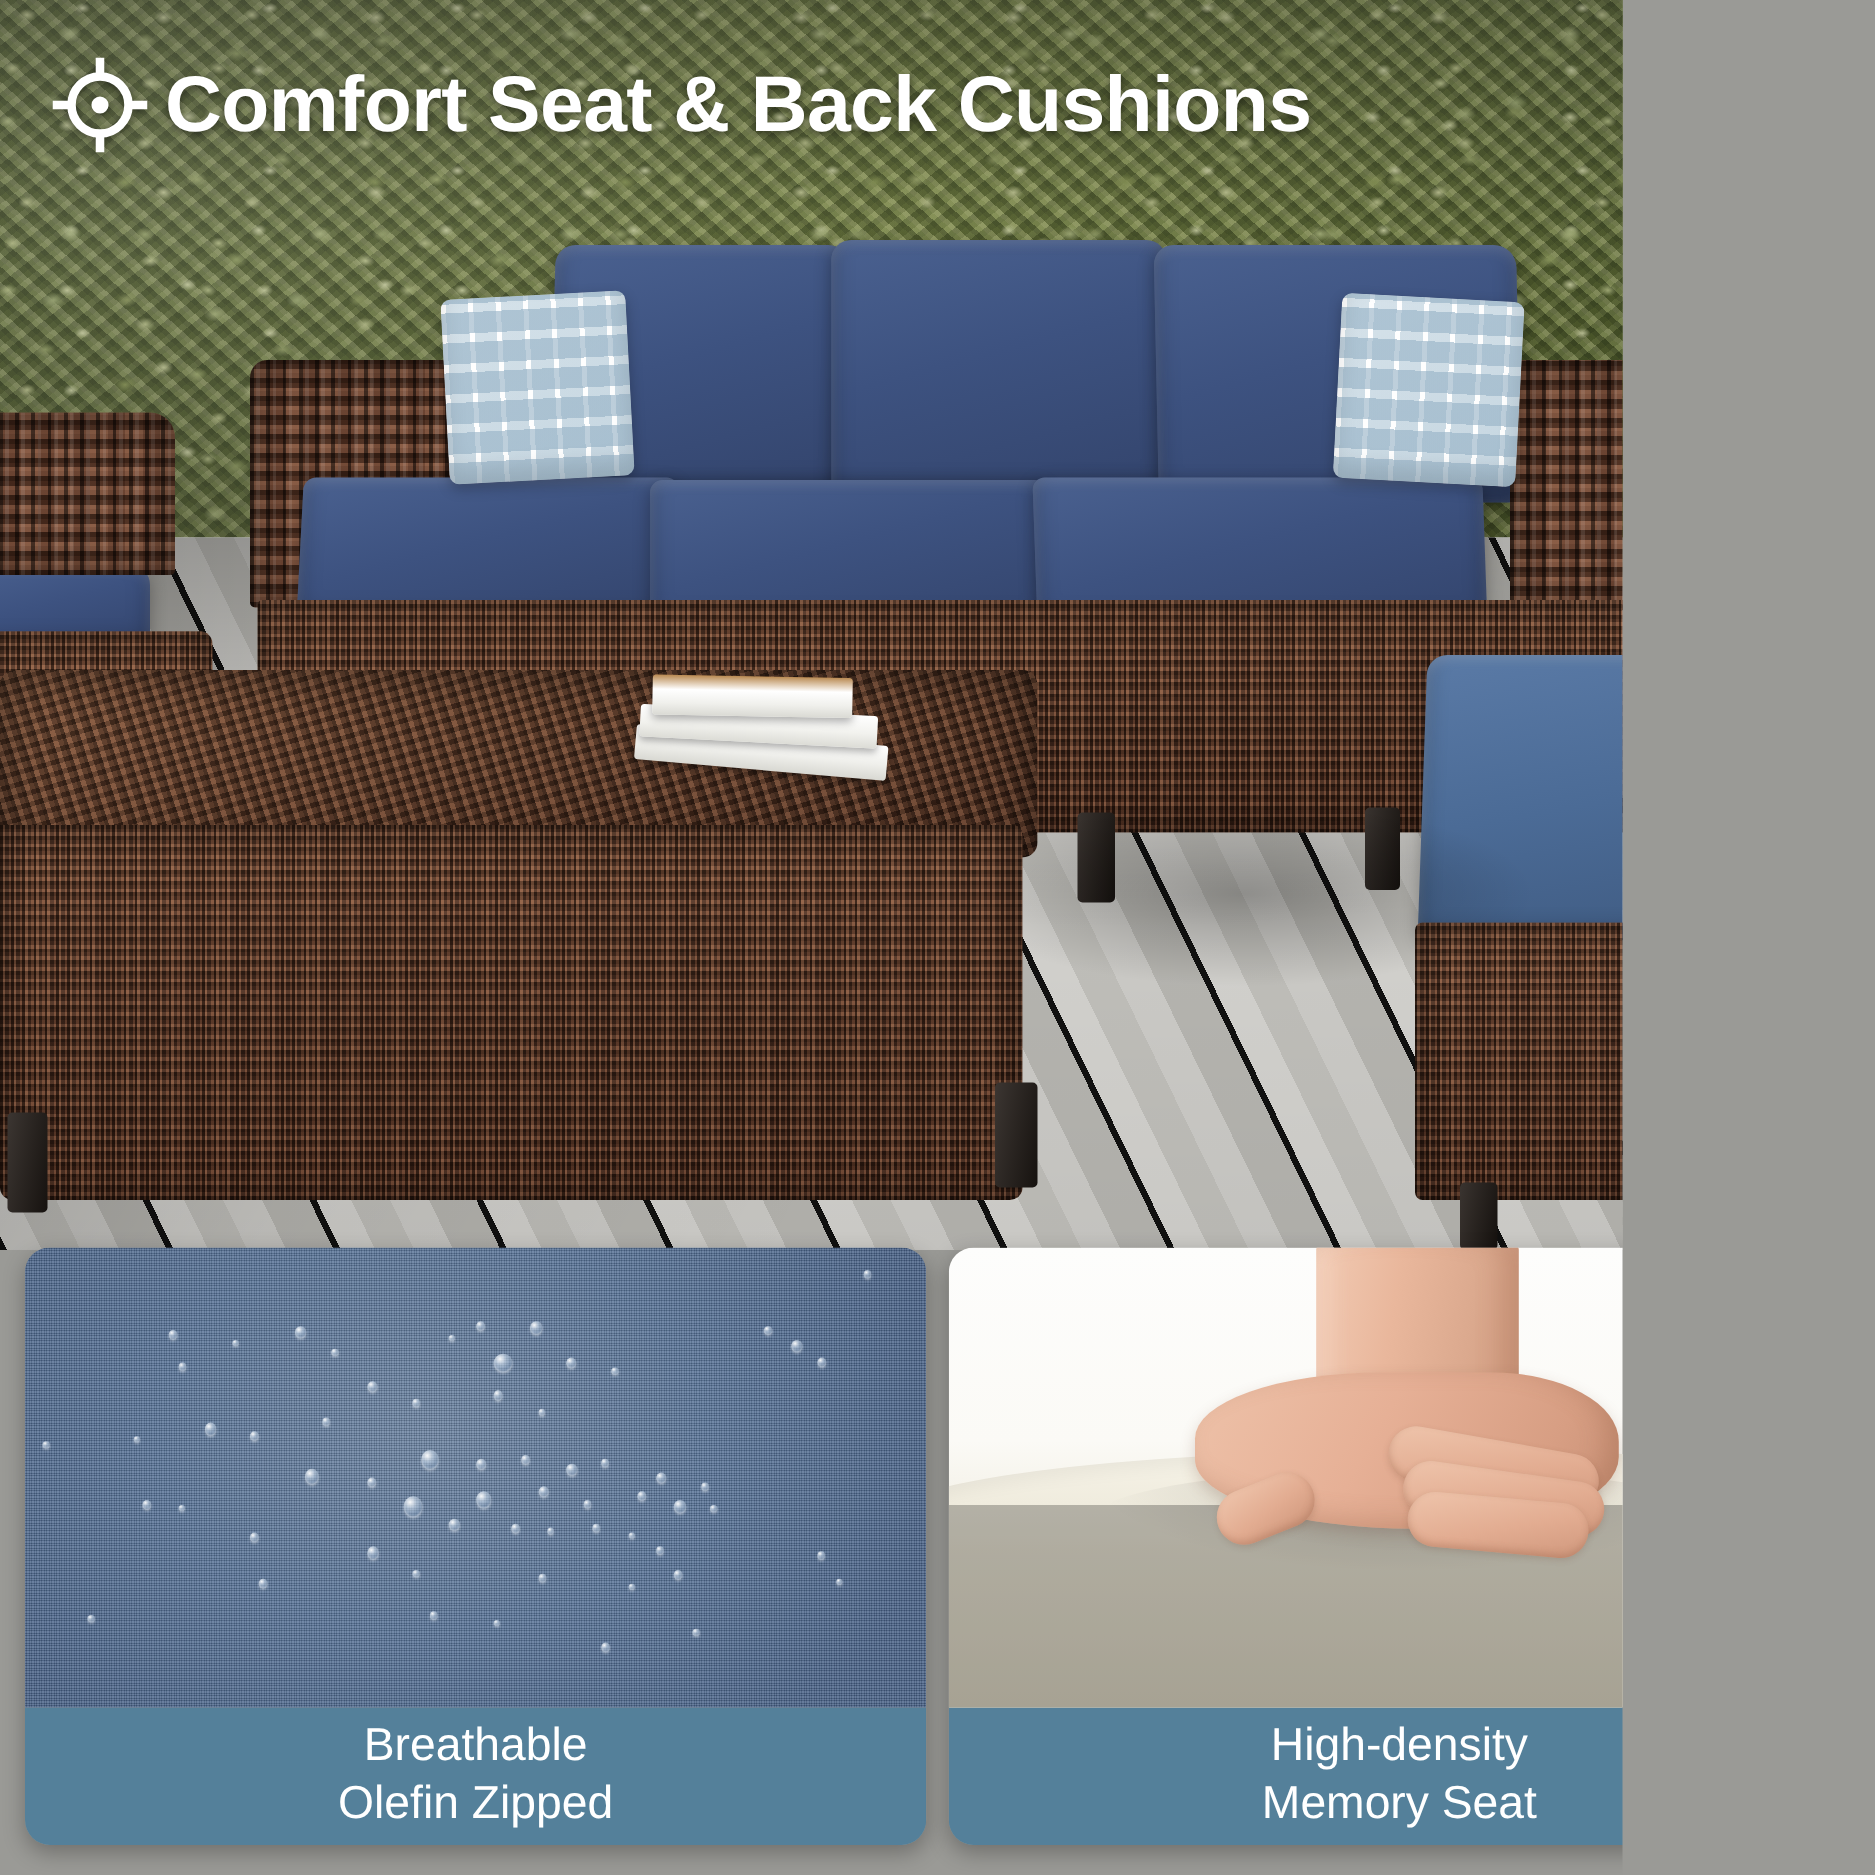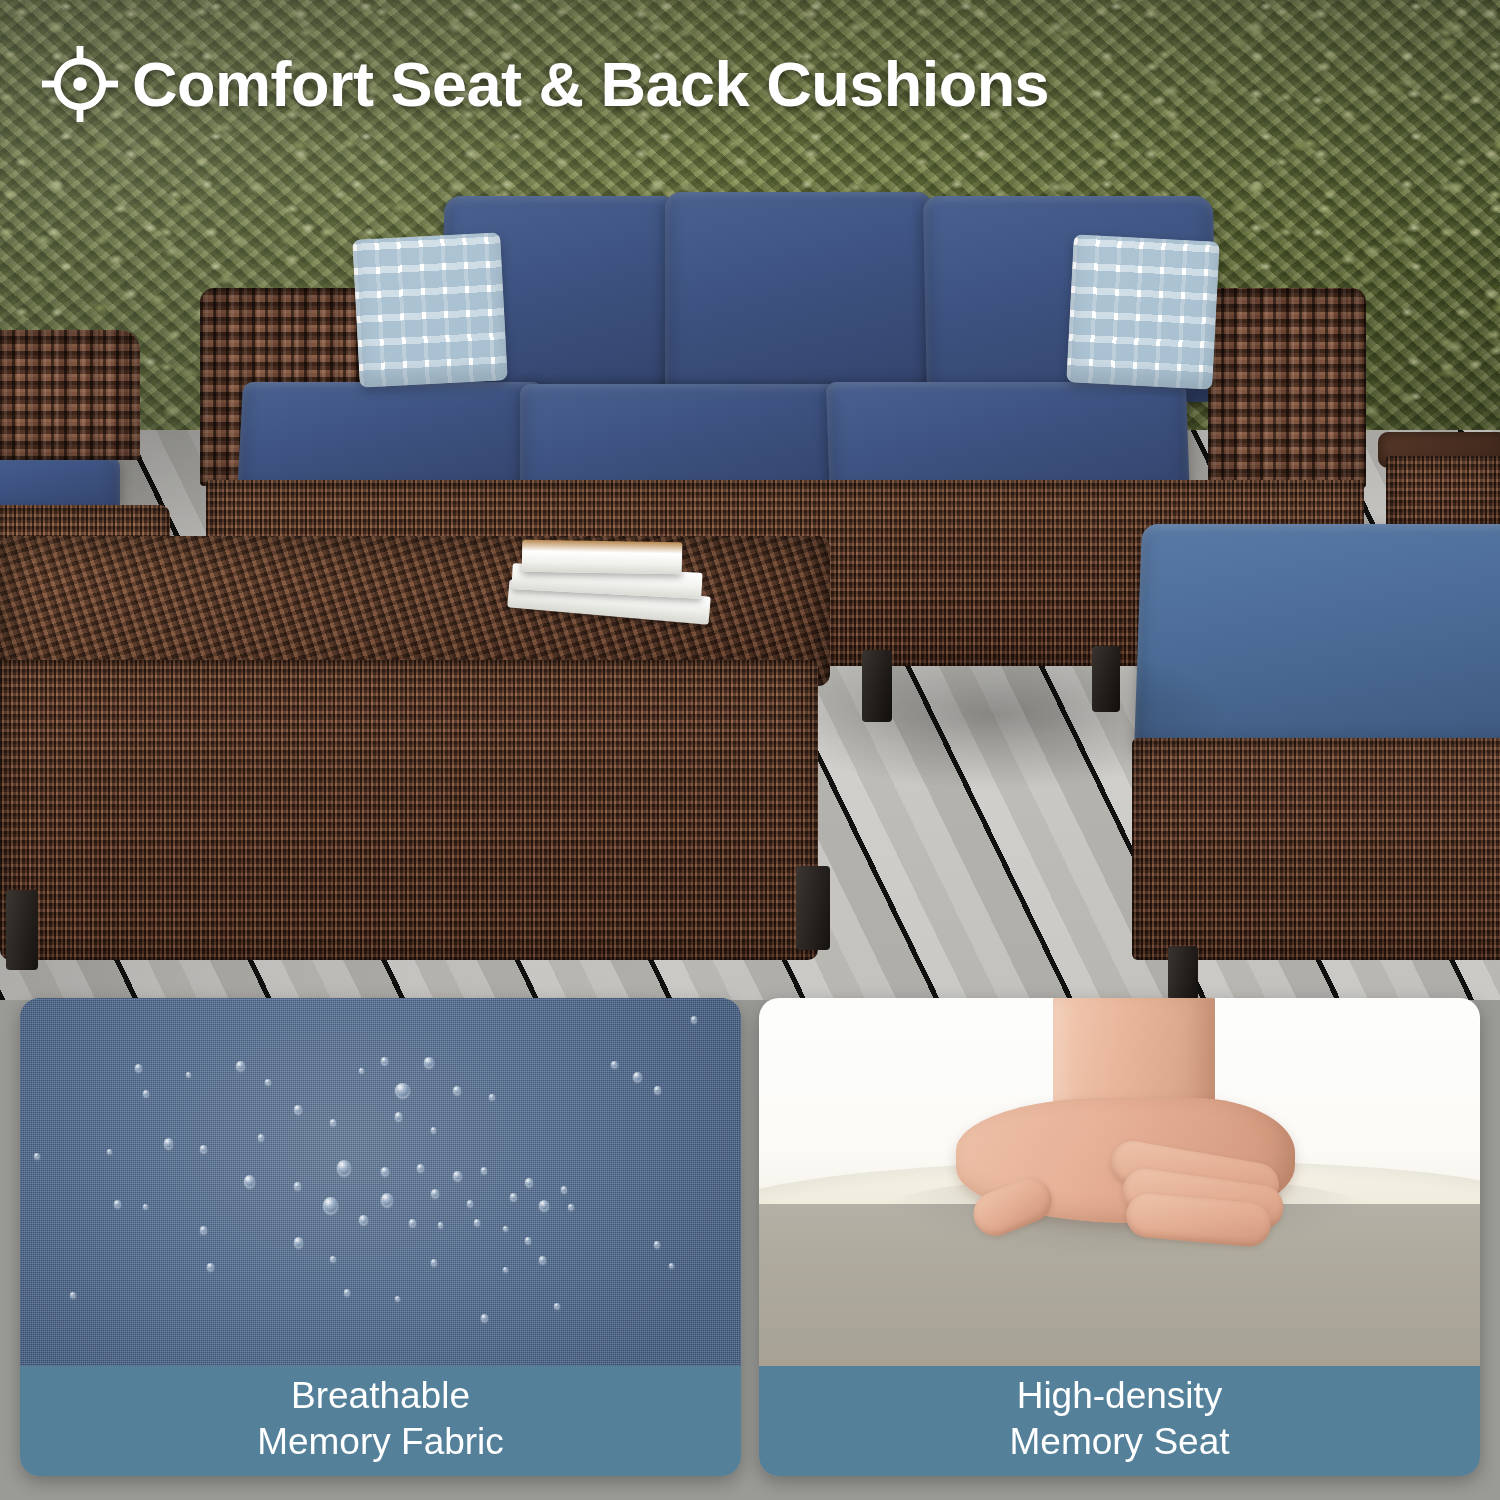--- a/index.html
+++ b/index.html
@@ -5,21 +5,21 @@
 <style>
   * { margin:0; padding:0; box-sizing:border-box; }
   html,body { width:1500px; height:1500px; overflow:hidden; }
   body {
     font-family:"Liberation Sans", sans-serif;
     background:#9a9a96;
     position:relative;
   }
 
   
-  #canvas { position:absolute; inset:0; width:1500px; height:1500px; overflow:hidden; }
+  #canvas { position:absolute; inset:0; width:1298px; height:1500px; overflow:hidden; }
 
   
   .hero { position:absolute; left:0; top:0; width:1500px; height:1000px; overflow:hidden; }
 
   
   .hedge {
     position:absolute; left:0; top:0; width:1500px; height:470px;
     background-color:#6f7a48;
     background-image:
       radial-gradient(ellipse 10px 7px at 12% 8%,  #b9c08a 0%, rgba(185,192,138,0) 70%),
@@ -415,21 +415,21 @@
         <div class="drop" style="left:88%;top:66%;width:6px;height:7px;"></div>
         <div class="drop" style="left:90%;top:72%;width:5px;height:5px;"></div>
         <div class="drop" style="left:7%;top:80%;width:6px;height:6px;"></div>
         <div class="drop" style="left:45%;top:79%;width:6px;height:7px;"></div>
         <div class="drop" style="left:52%;top:81%;width:5px;height:5px;"></div>
         <div class="drop" style="left:64%;top:86%;width:7px;height:8px;"></div>
         <div class="drop" style="left:74%;top:83%;width:6px;height:6px;"></div>
       </div>
       <div class="caption">
         <span>Breathable</span>
-        <span>Memory Fabric</span>
+        <span>Olefin Zipped</span>
       </div>
     </div>
 
     <div class="panel">
       <div class="panel-img">
         <div class="foam"></div>
         <div class="foam-edge"></div>
         <div class="foam-dip"></div>
         <div class="foam-grain"></div>
         <div class="hand">

